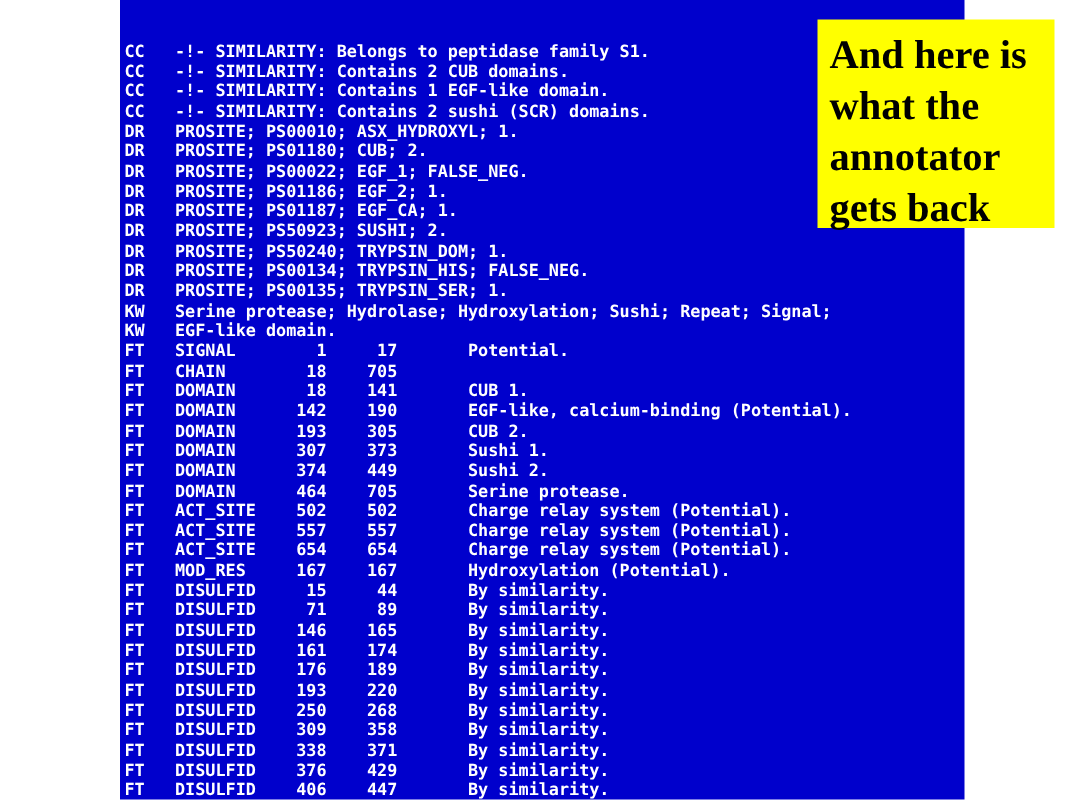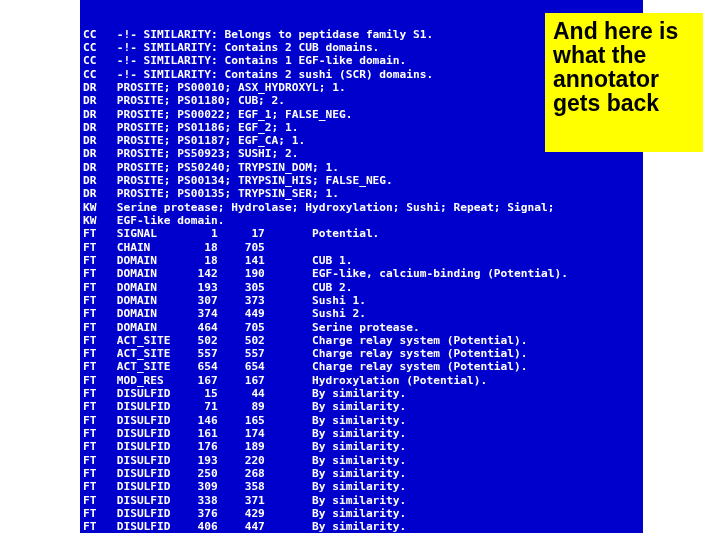--- a/index.html
+++ b/index.html
@@ -48,24 +48,24 @@
     position: absolute;
     left: 545px;
     top: 13px;
     width: 158px;
     height: 139px;
     background: #ffff00;
     box-sizing: border-box;
     padding: 6px 8px 0 8px;
   }
   #callout-text {
-    font-family: Liberation Sans, sans-serif;
+    font-family: Liberation Serif, serif;
     font-weight: bold;
-    font-size: 23px;
-    line-height: 24px;
+    font-size: 27px;
+    line-height: 34px;
     color: #000000;
     display: block;
     white-space: pre-line;
   }
 </style>
 </head>
 <body>
 
 <div id="screen" style="background: rgb(255, 255, 255);">
 

